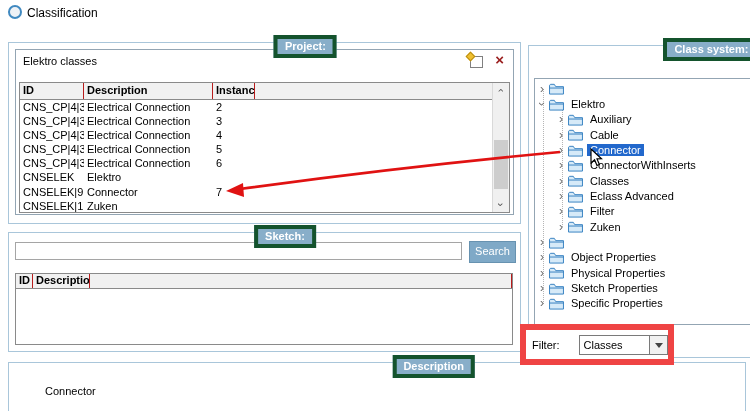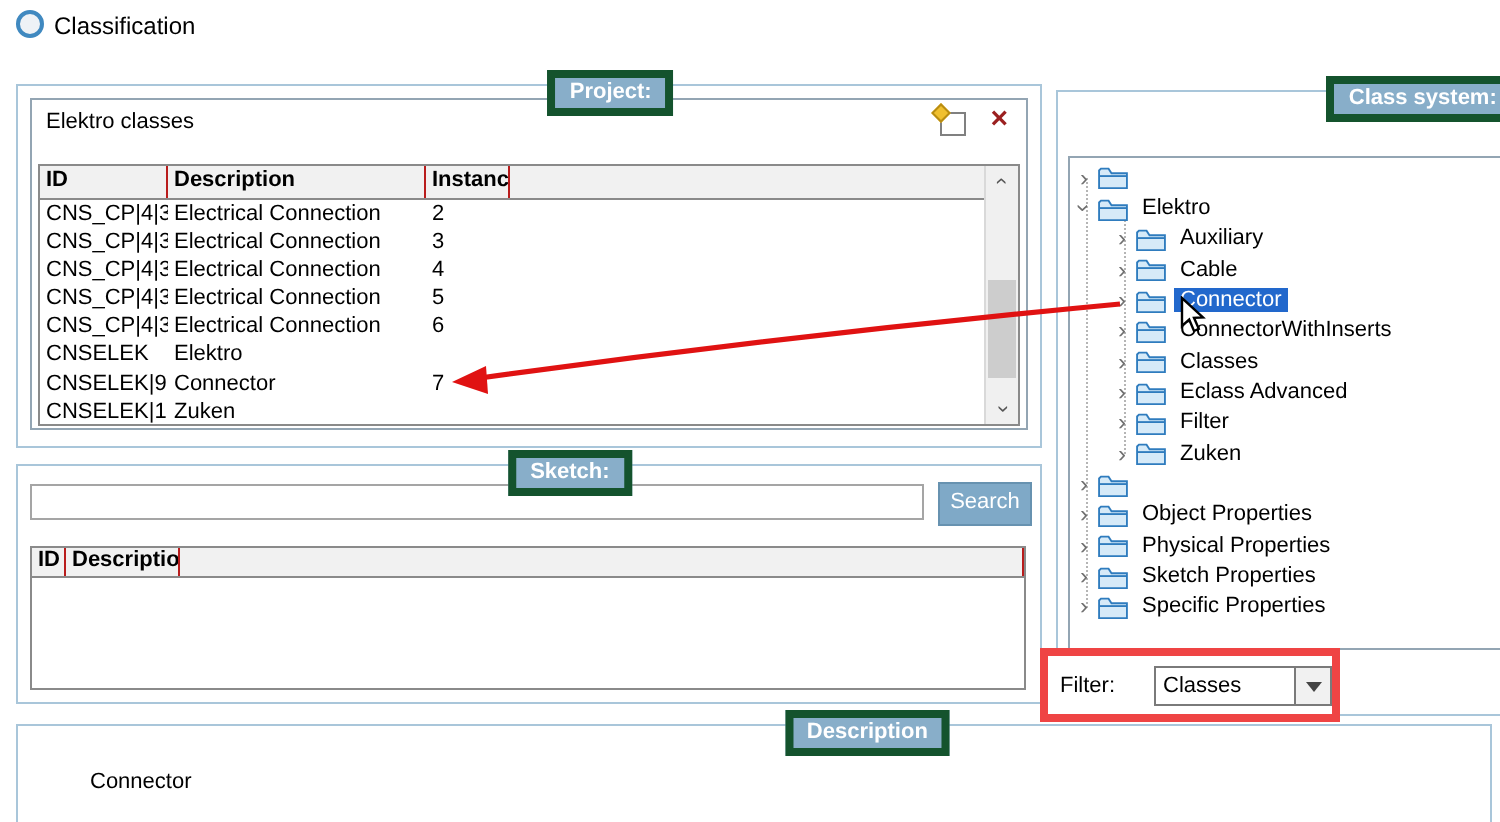--- a/index.html
+++ b/index.html
@@ -59,21 +59,21 @@
   .tree{position:absolute;inset:0;padding-top:2px;overflow:hidden;}
   .tree-item{display:flex;align-items:center;height:15.35px;white-space:nowrap;}
   .tw-arrow{width:10px;flex:none;text-align:center;color:#707070;font-size:12px;line-height:10px;}
   .tw-arrow.exp{transform:rotate(90deg);}
   .tw-folder{width:15px;height:13px;flex:none;margin:0 4px 0 2px;}
   .tw-label{padding:0 3px;}
   .tree-item.selected .tw-label{background:#2268cc;color:#fff;}
   .dotline{position:absolute;width:0;border-left:1px dotted #b5b5b5;}
   
   .filter-annot{position:absolute;left:520px;top:324px;width:142px;height:29px;
-    border:4px solid #ef4444;display:flex;align-items:center;z-index:40;background:#fff;}
+    border:6px solid #ef4444;display:flex;align-items:center;z-index:40;background:#fff;}
   .filter-label{margin-left:6px;}
   .dd{margin-left:19px;width:93px;height:20px;box-sizing:border-box;border:1px solid #7a7a7a;
     background:#fff;display:flex;align-items:center;}
   .dd-text{flex:1;padding-left:4px;}
   .dd-btn{width:17px;height:100%;border-left:1px solid #7a7a7a;background:#f1f1f1;
     display:flex;align-items:center;justify-content:center;}
   .dd-caret{width:0;height:0;border:4px solid transparent;border-top:5px solid #444;margin-top:5px;}
   
   .desc-text{position:absolute;left:36px;top:22px;}
   

